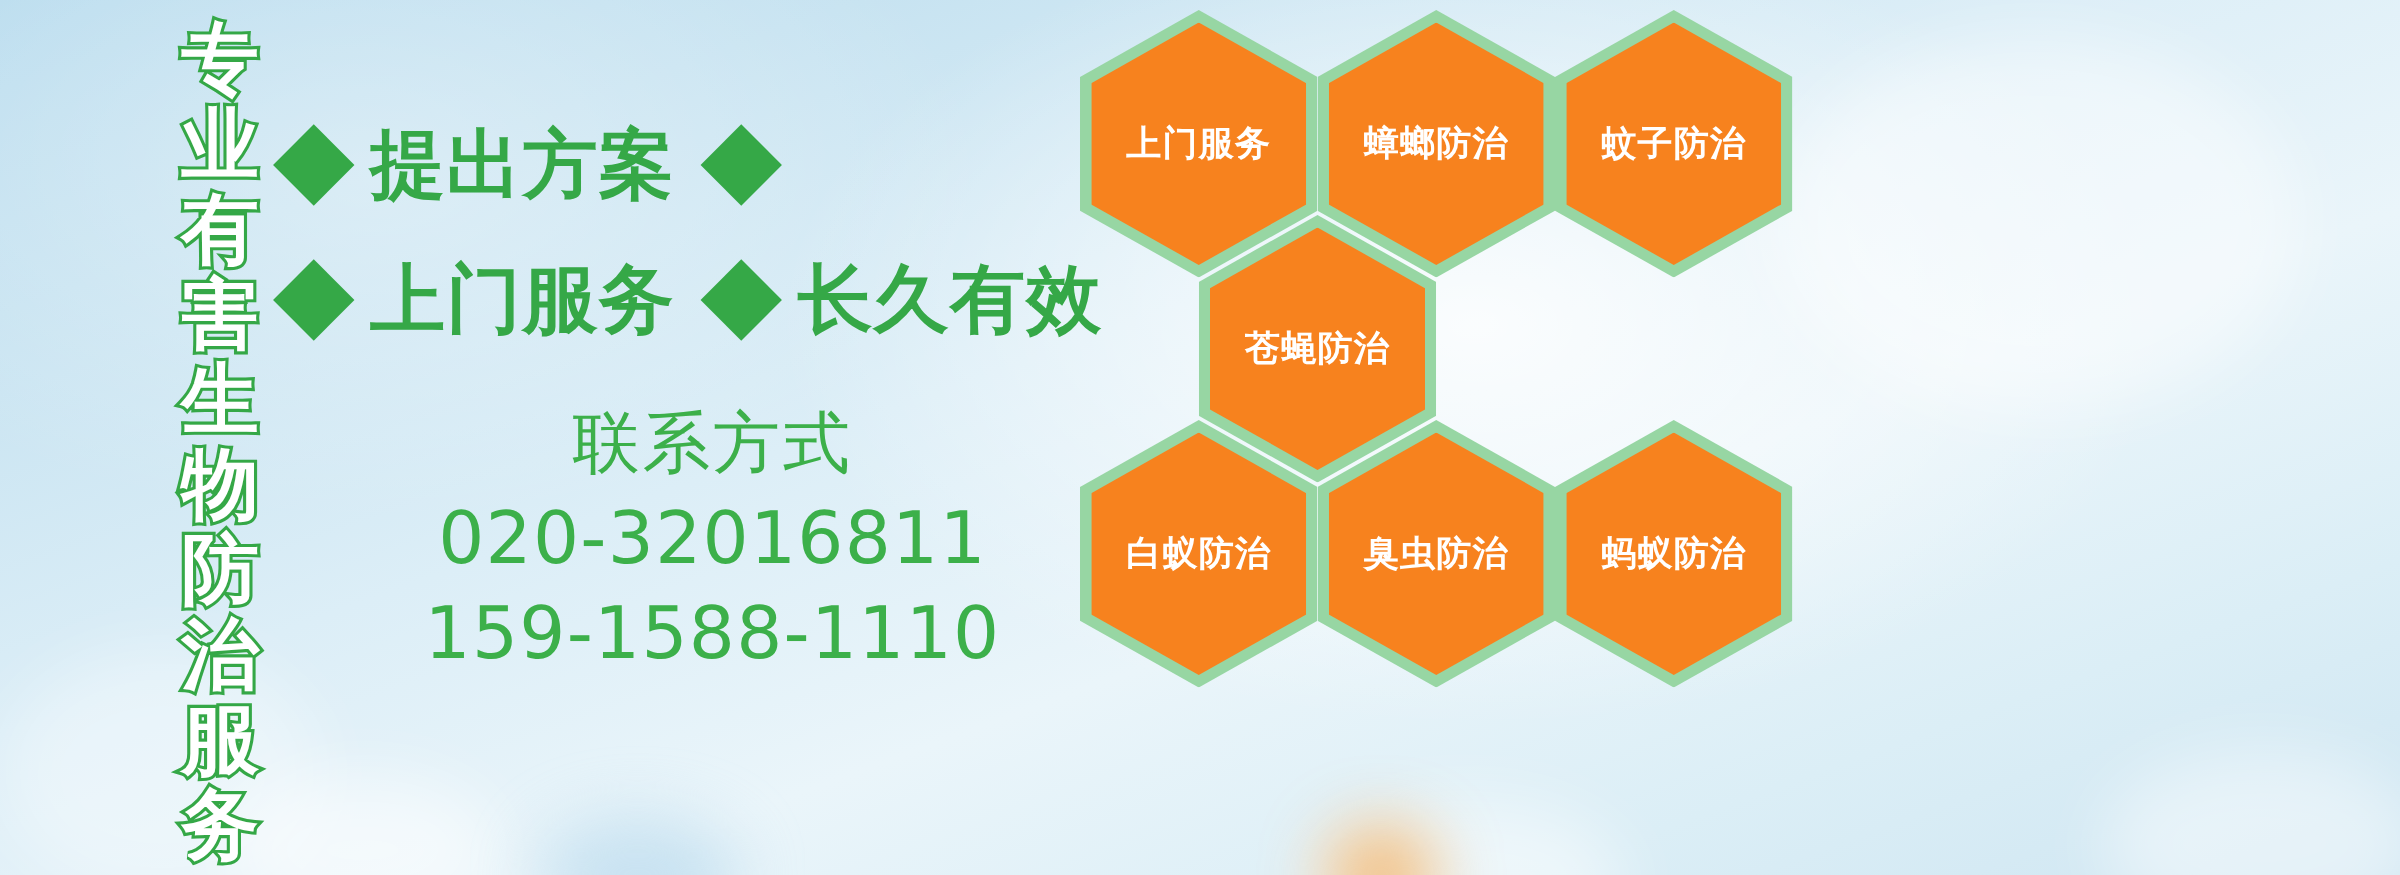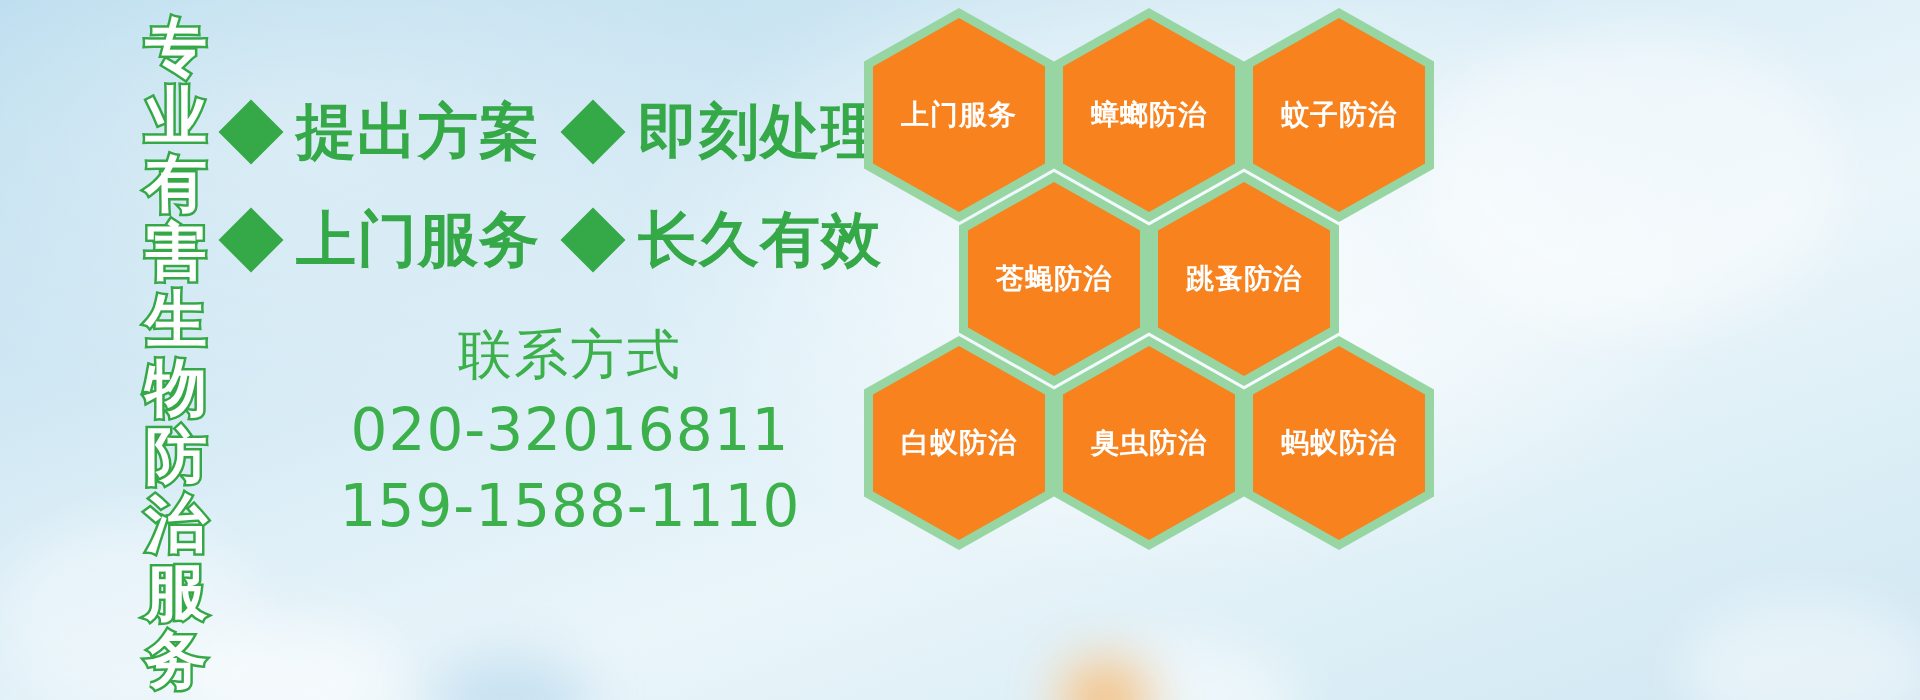--- a/index.html
+++ b/index.html
@@ -121,21 +121,20 @@
   <div id="features">
 
     <div class="frow">
       <div class="fitem">
         <span class="diamond"></span>
         <span class="ftext">提出方案</span>
       </div>
       <div class="gap"></div>
       <div class="fitem">
         <span class="diamond"></span>
-        <span class="ftext">即刻处理</span>
       </div>
     </div>
 
     <div class="frow">
       <div class="fitem">
         <span class="diamond"></span>
         <span class="ftext">上门服务</span>
       </div>
       <div class="gap"></div>
       <div class="fitem">
@@ -164,24 +163,20 @@
     </div>
     <div class="hex r1 c2">
       <span class="inner"></span>
       <span class="lbl">蚊子防治</span>
     </div>
 
     <div class="hex r2 m0">
       <span class="inner"></span>
       <span class="lbl">苍蝇防治</span>
     </div>
-    <div class="hex r2 m1">
-      <span class="inner"></span>
-      <span class="lbl">跳蚤防治</span>
-    </div>
 
     <div class="hex r3 c0">
       <span class="inner"></span>
       <span class="lbl">白蚁防治</span>
     </div>
     <div class="hex r3 c1">
       <span class="inner"></span>
       <span class="lbl">臭虫防治</span>
     </div>
     <div class="hex r3 c2">

